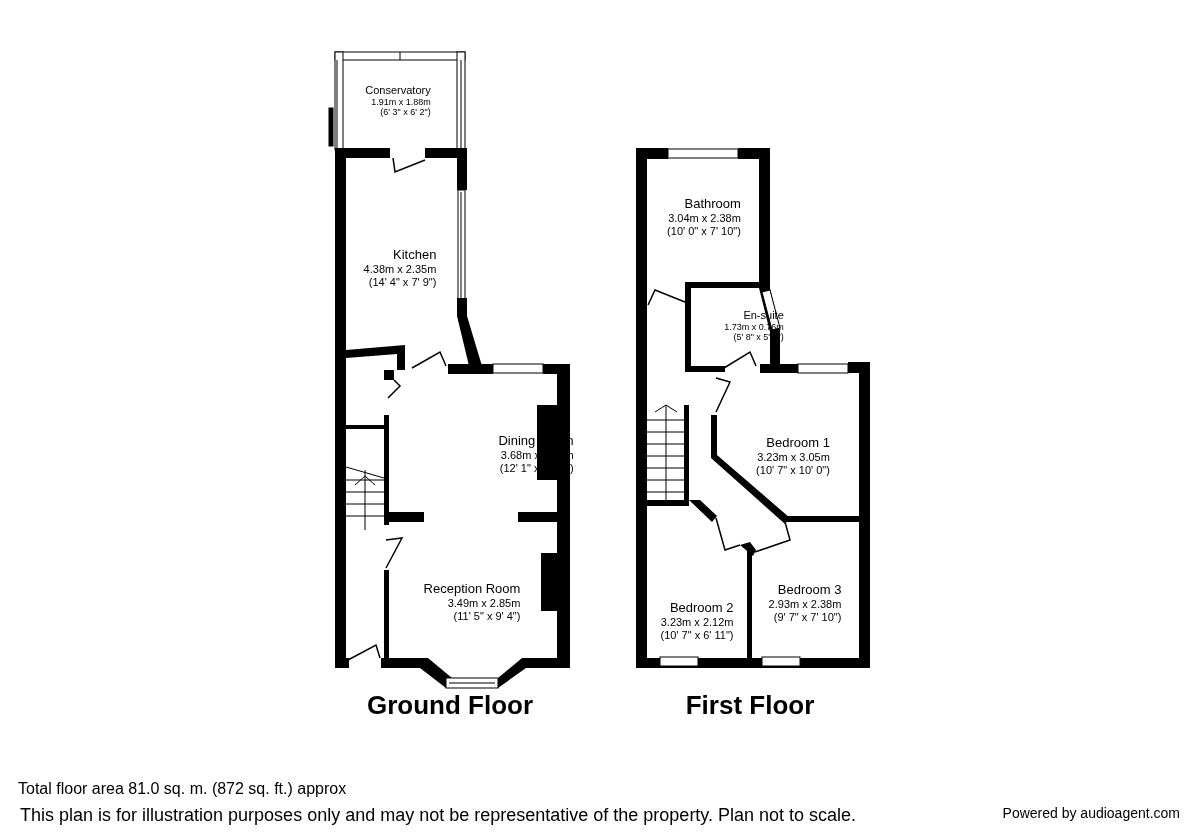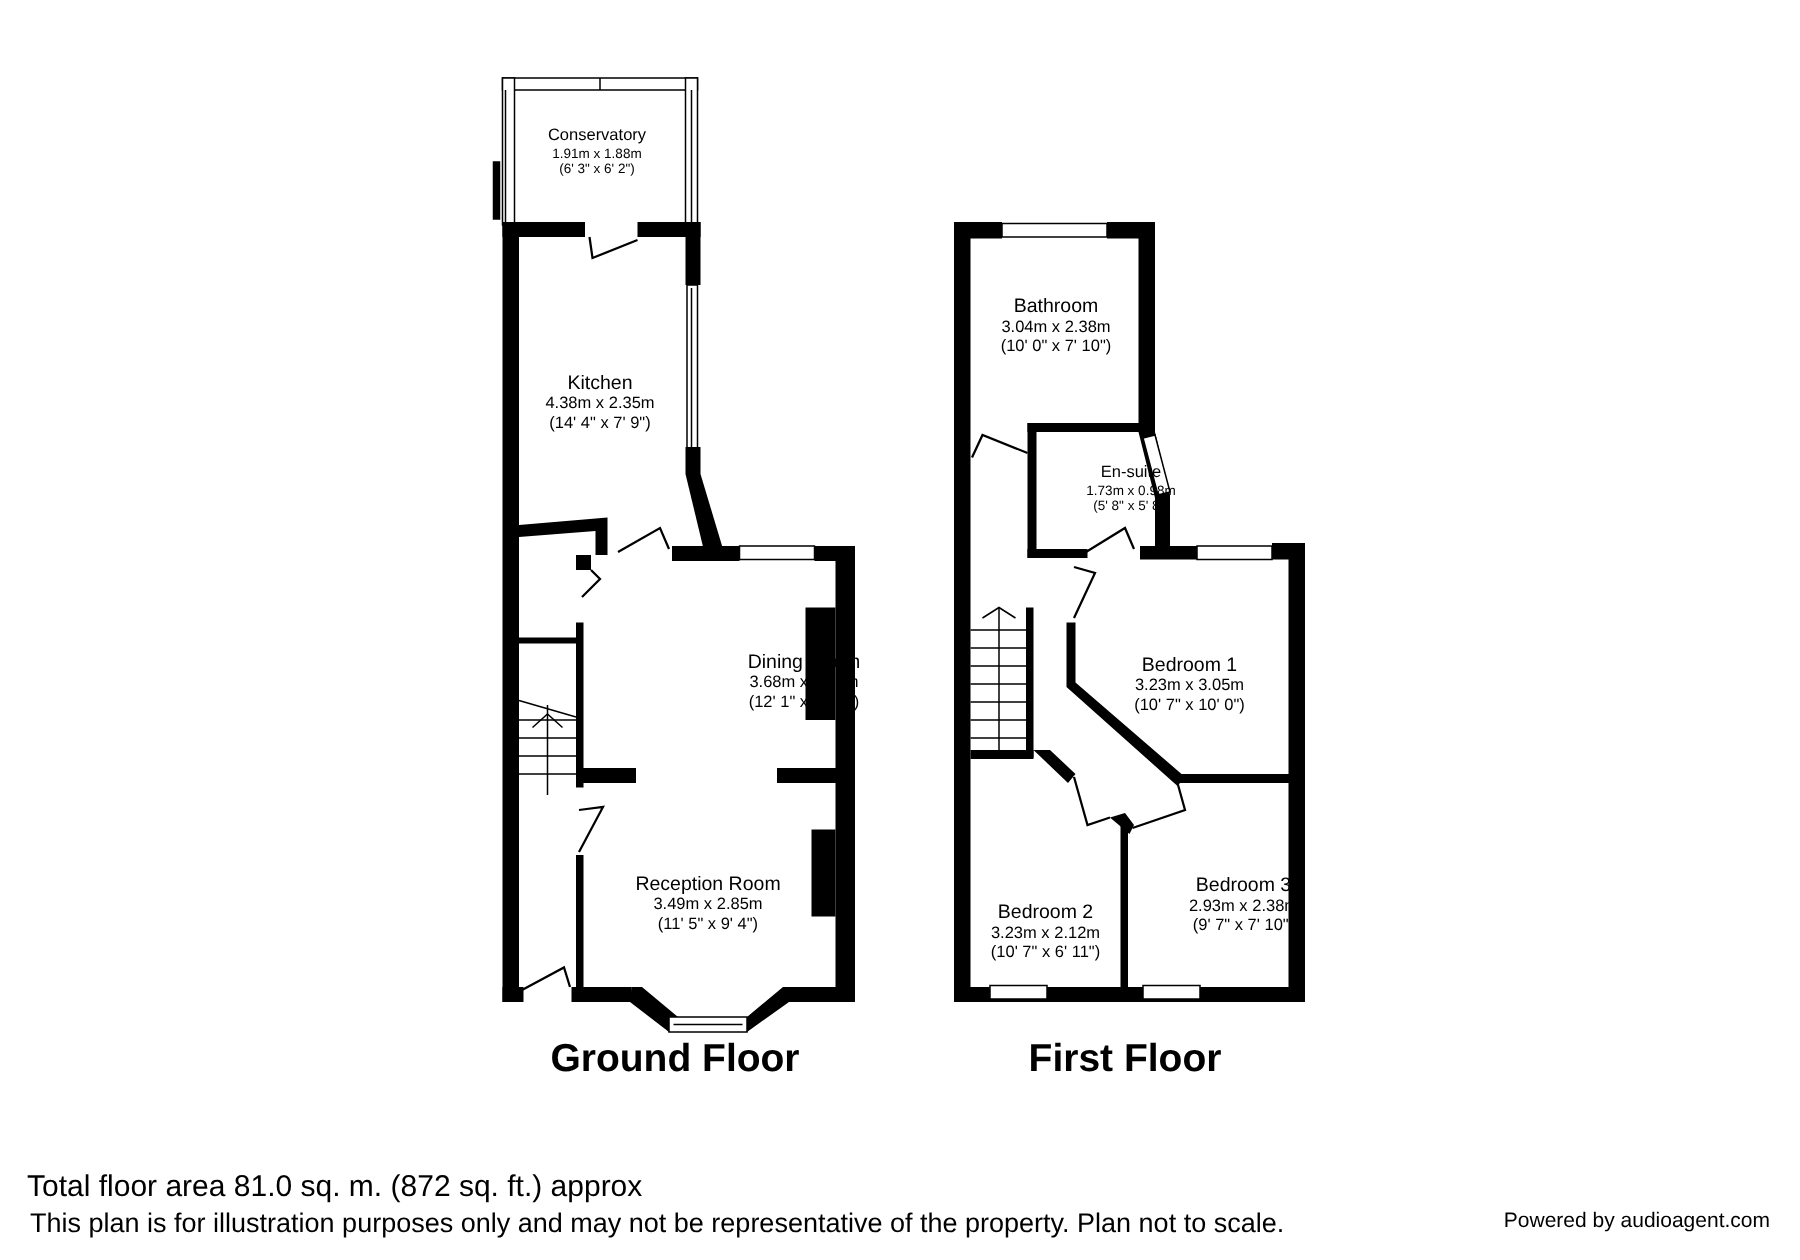--- a/index.html
+++ b/index.html
@@ -1,24 +1,24 @@
 <!DOCTYPE html>
 <html><head>
 <meta charset="utf-8">
 <style>
   html, body { margin:0; padding:0; background:#fff; }
   body { width:1200px; height:840px; position:relative; overflow:hidden; font-family:"Liberation Sans", sans-serif; color:#000; }
   svg.plan { position:absolute; left:0; top:0; }
-  .room-label { position:absolute; text-align:center; transform:translateX(-50%); line-height:1.15; white-space:nowrap; }
+  .room-label { position:absolute; text-align:right; transform:translateX(-50%); line-height:1.15; white-space:nowrap; }
   .room-name { font-size:13px; }
   .room-dim { font-size:11px; }
   .room-name.sm { font-size:11px; }
   .room-dim.sm { font-size:9px; }
   .floor-title { position:absolute; font-weight:bold; font-size:26px; transform:translateX(-50%); white-space:nowrap; }
-  .footer-area { position:absolute; left:18px; top:780px; font-size:20px; }
+  .footer-area { position:absolute; left:18px; top:780px; font-size:16px; }
   .footer-disc { position:absolute; left:20px; top:805px; font-size:18px; }
   .footer-powered { position:absolute; right:20px; top:805px; font-size:14px; }
 </style>
 </head>
 <body>
 
 <svg class="plan" width="1200" height="840" viewBox="0 0 1200 840">
 
   <g>
 
@@ -160,34 +160,34 @@
   <div class="room-dim">(11' 5" x 9' 4")</div>
 </div>
 
 <div class="room-label" style="left:704px; top:197px;">
   <div class="room-name">Bathroom</div>
   <div class="room-dim">3.04m x 2.38m</div>
   <div class="room-dim">(10' 0" x 7' 10")</div>
 </div>
 <div class="room-label" style="left:730px; top:309px;margin-left:24px;">
   <div class="room-name sm">En-suite</div>
-  <div class="room-dim sm">1.73m x 0.98m</div>
+  <div class="room-dim sm">1.73m x 0.76m</div>
   <div class="room-dim sm">(5' 8" x 5' 8")</div>
 </div>
 <div class="room-label" style="left:793px; top:408px;margin-top:28px;">
   <div class="room-name">Bedroom 1</div>
   <div class="room-dim">3.23m x 3.05m</div>
   <div class="room-dim">(10' 7" x 10' 0")</div>
 </div>
 <div class="room-label" style="left:697px; top:601px;">
   <div class="room-name">Bedroom 2</div>
   <div class="room-dim">3.23m x 2.12m</div>
   <div class="room-dim">(10' 7" x 6' 11")</div>
 </div>
-<div class="room-label" style="left:805px; top:583px;margin-left:24px;">
+<div class="room-label" style="left:805px; top:583px;">
   <div class="room-name">Bedroom 3</div>
   <div class="room-dim">2.93m x 2.38m</div>
   <div class="room-dim">(9' 7" x 7' 10")</div>
 </div>
 
 <div class="floor-title" style="left:450px; top:690px;">Ground Floor</div>
 <div class="floor-title" style="left:750px; top:690px;">First Floor</div>
 
 <div class="footer-area">Total floor area 81.0 sq. m. (872 sq. ft.) approx</div>
 <div class="footer-disc">This plan is for illustration purposes only and may not be representative of the property. Plan not to scale.</div>

